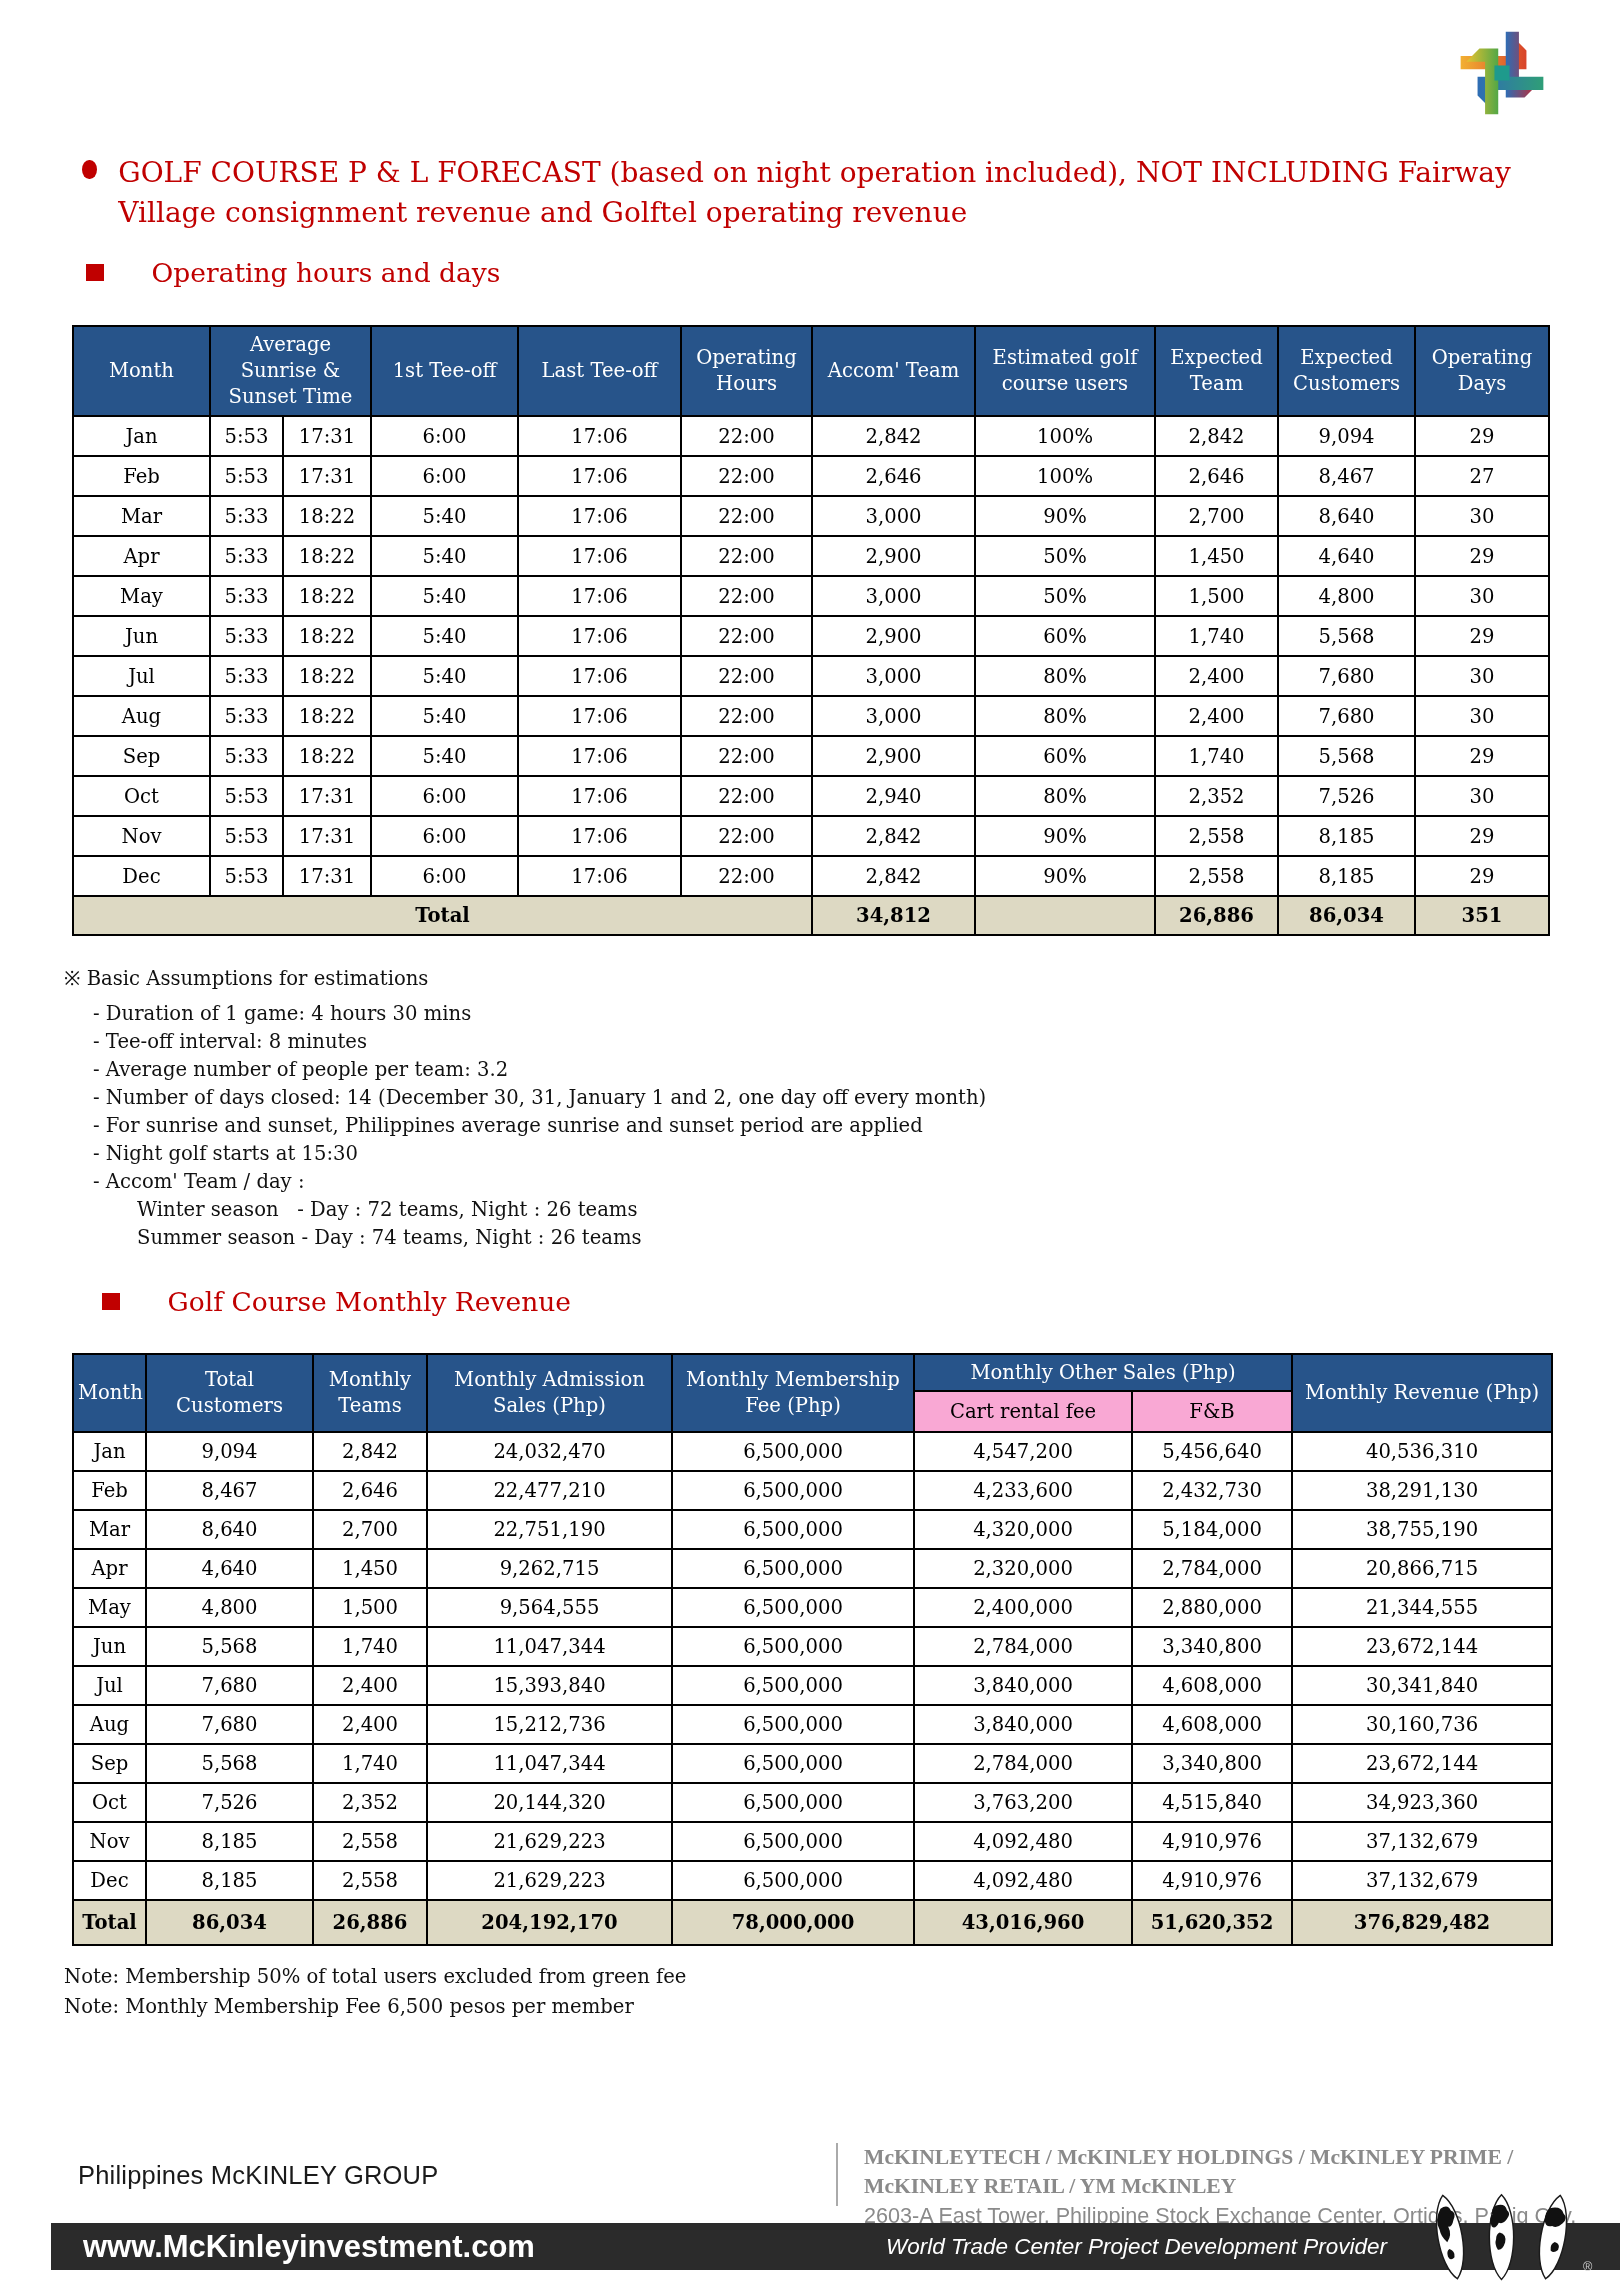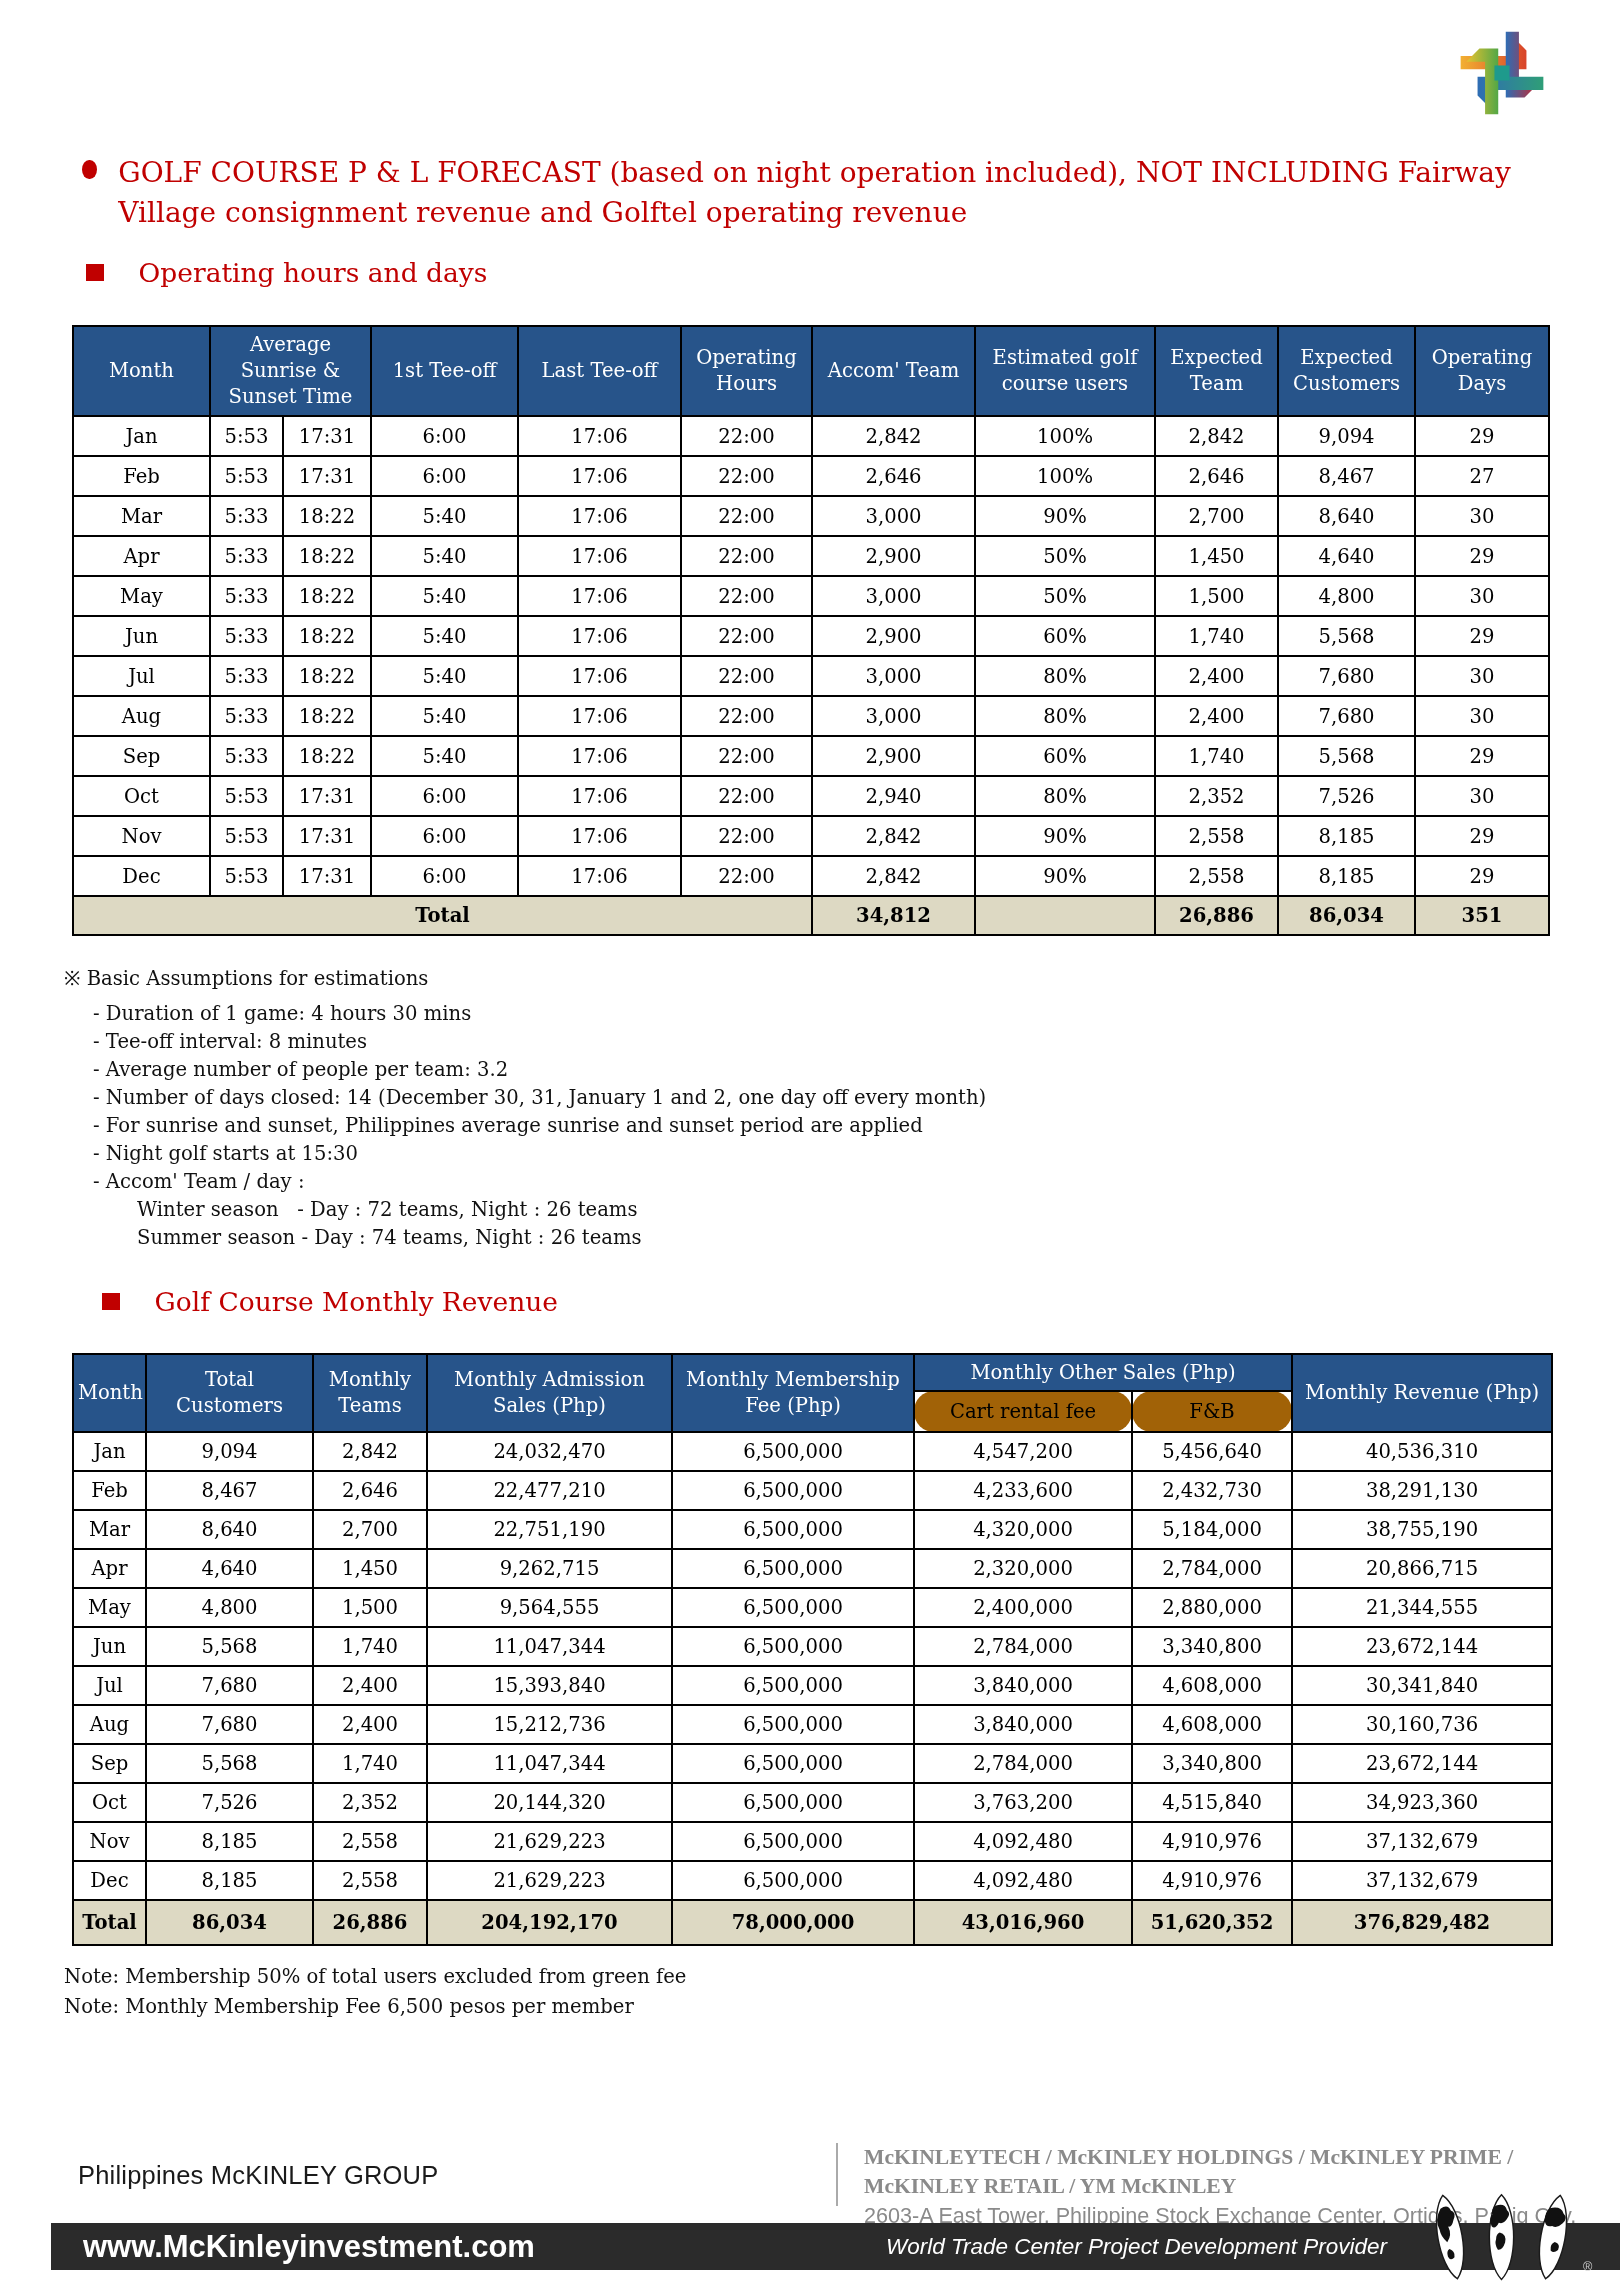--- a/index.html
+++ b/index.html
@@ -16,35 +16,35 @@
   
   .title-block { position:absolute; top:153px; left:82px; width:1470px; }
   .title-row { display:flex; align-items:flex-start; }
   .title-bullet { width:14.7px; height:19.6px; border-radius:50%; background:#c00000; margin-top:6.9px; flex:0 0 auto; }
   .title-text { margin-left:21.6px; color:#c00000; font-size:28px; line-height:40px; }
   .title-text .tl { white-space:nowrap; }
 
   
   .sec-heading { position:absolute; display:flex; align-items:center; color:#c00000; }
   .sec-square { width:17.6px; height:17.6px; background:#c00000; flex:0 0 auto; }
-  .sec-label { font-size:26.5px; margin-left:35px; white-space:nowrap; }
+  .sec-label { font-size:26.5px; margin-left:48px; white-space:nowrap; }
   #heading1 { top:257px; left:86px; }
   #heading2 { top:1286px; left:102px; }
 
   
   table.data-table {
     border-collapse:collapse; table-layout:fixed;
     width:1477px; border:2.9px solid #000; font-size:19.6px;
   }
   .data-table th, .data-table td {
     border-style:solid; border-color:#000; border-width:2.9px 2px;
     text-align:center; vertical-align:middle; padding:0 3.9px; overflow:hidden;
   }
   .th-blue { background:#27548A; color:#ffffff; font-weight:normal; line-height:1.32; }
-  .sub-blue { background:#a16207; color:#000; font-weight:normal;border-radius:20px; }
+  .sub-blue { background:#f9a8d4; color:#000; font-weight:normal; }
   .total-row td { background:#DDD9C3; font-weight:bold; }
   .num-right { text-align:right; padding-right:16.7px; }
   #t1-wrap { position:absolute; top:325px; left:72px; }
   #t2-wrap { position:absolute; top:1353px; left:72px; }
   #t1 thead tr { height:90px; }
   #t1 tbody tr { height:40px; }
   #t1 tfoot tr { height:39px; }
   #t2 thead tr.h1 { height:37px; }
   #t2 thead tr.h2 { height:41px; }
   #t2 tbody tr { height:39px; }

